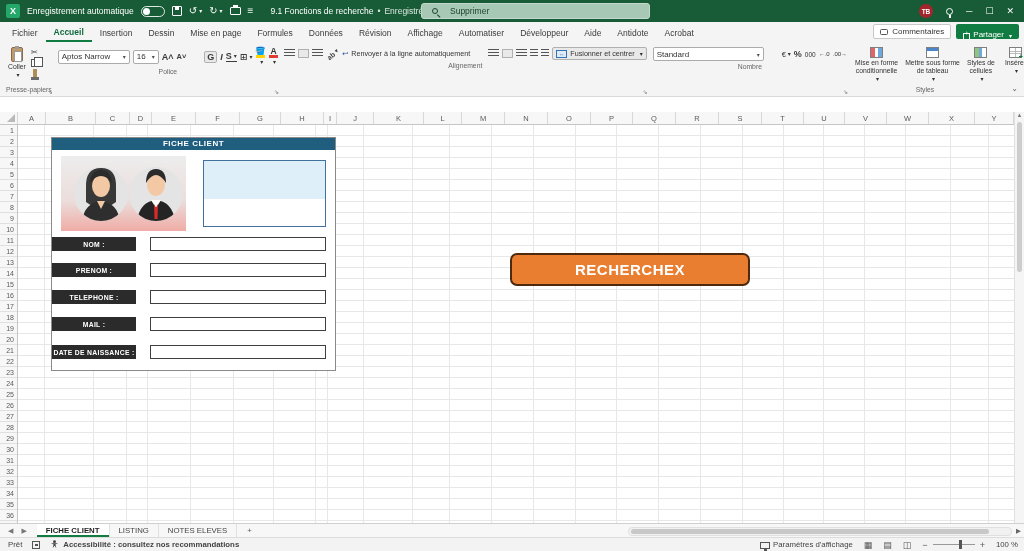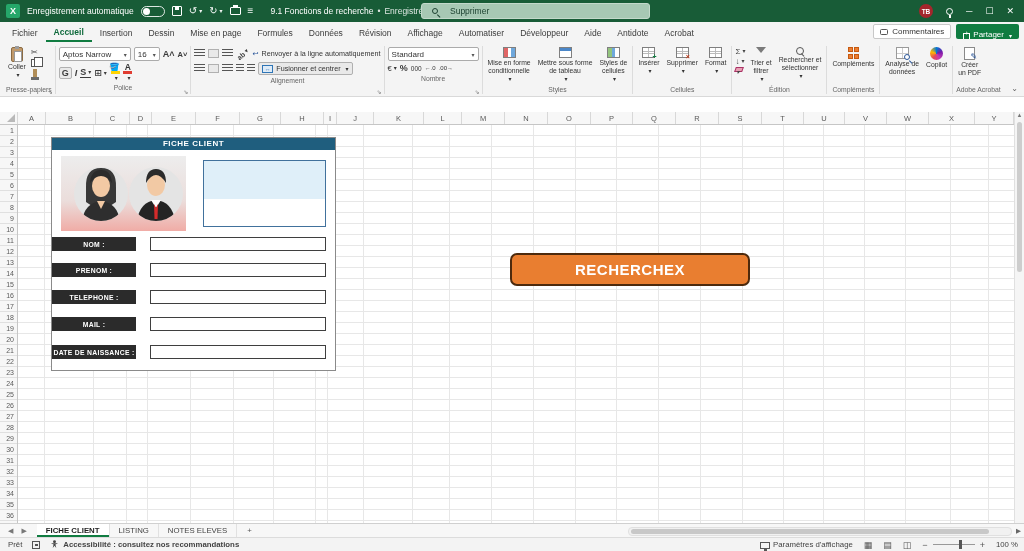--- a/index.html
+++ b/index.html
@@ -65,21 +65,21 @@
   .bigbtn .cap { white-space:pre-line; }
   .clip-ic { width:12px; height:15px; background:#c19a6b; border:1px solid #8b6b43; border-radius:2px; position:relative; }
   .clip-ic::before { content:""; position:absolute; left:2px; top:3px; width:6px; height:9px; background:#fff; border:0.5px solid #999; }
   .clip-ic::after { content:""; position:absolute; left:3px; top:-2px; width:4px; height:3px; background:#9c9c9c; }
   .smallcol { display:flex; flex-direction:column; gap:2px; padding-top:3px; }
   .sic { font-size:8.5px; line-height:9px; color:#444; }
   .ic-copy { display:inline-block; width:7px; height:8px; border:1px solid #555; position:relative; background:#fff; }
   .ic-copy::after { content:""; position:absolute; left:2px; top:-3px; width:7px; height:8px; border:1px solid #555; background:#fff; }
   .ic-painter { display:inline-block; width:4px; height:8px; background:#b08d57; position:relative; margin-left:2px; }
   .ic-painter::after { content:""; position:absolute; left:-2px; bottom:-3px; width:8px; height:3px; background:#6b6b6b; }
-  .fcol { display:flex; flex-direction:column; gap:2px; padding-top:2px; }
+  .fcol { display:flex; flex-direction:row; gap:18px; padding-top:2px; }
   .frow1, .frow2 { display:flex; align-items:center; gap:3px; }
   .combo { background:#fff; border:1px solid #ababab; border-radius:2px; height:14px; display:flex;
     align-items:center; justify-content:space-between; font-size:8px; padding:0 3px; }
   .combo .dd { font-size:6px; color:#555; margin-left:3px; }
   .fmt { font-size:9px; font-weight:bold; color:#3b3b3b; }
   .boxed { border:1px solid #b0b0b0; background:#e9e9e9; border-radius:2px; padding:0 2px; }
   .ubar { border-bottom:1.5px solid #3b3b3b; }
   .colorbar { display:inline-flex; flex-direction:column; align-items:center; line-height:8px; }
   .colorbar b { font-size:8.5px; }
   .colorbar i { width:9px; height:3px; display:block; }
@@ -335,21 +335,21 @@
           </span>
         </div>
       </div>
       <div class="rg-label">Alignement</div>
       <span class="launcher">⇘</span>
     </div>
     <div class="rsep"></div>
 
     <div class="rgroup">
       <div class="fcol">
-        <span class="combo" style="width:91px">
+        <span class="combo" style="width:111px">
           <span>Standard</span>
             <span class="dd">▾</span>
         </span>
         <div class="frow2" style="font-size:7.5px">
           <span class="dd8">€</span>
           <span class="fmt">%</span>
           <span style="font-size:6.5px">000</span>
           <span style="font-size:6px">←.0</span>
           <span style="font-size:6px">.00→</span>
         </div>

